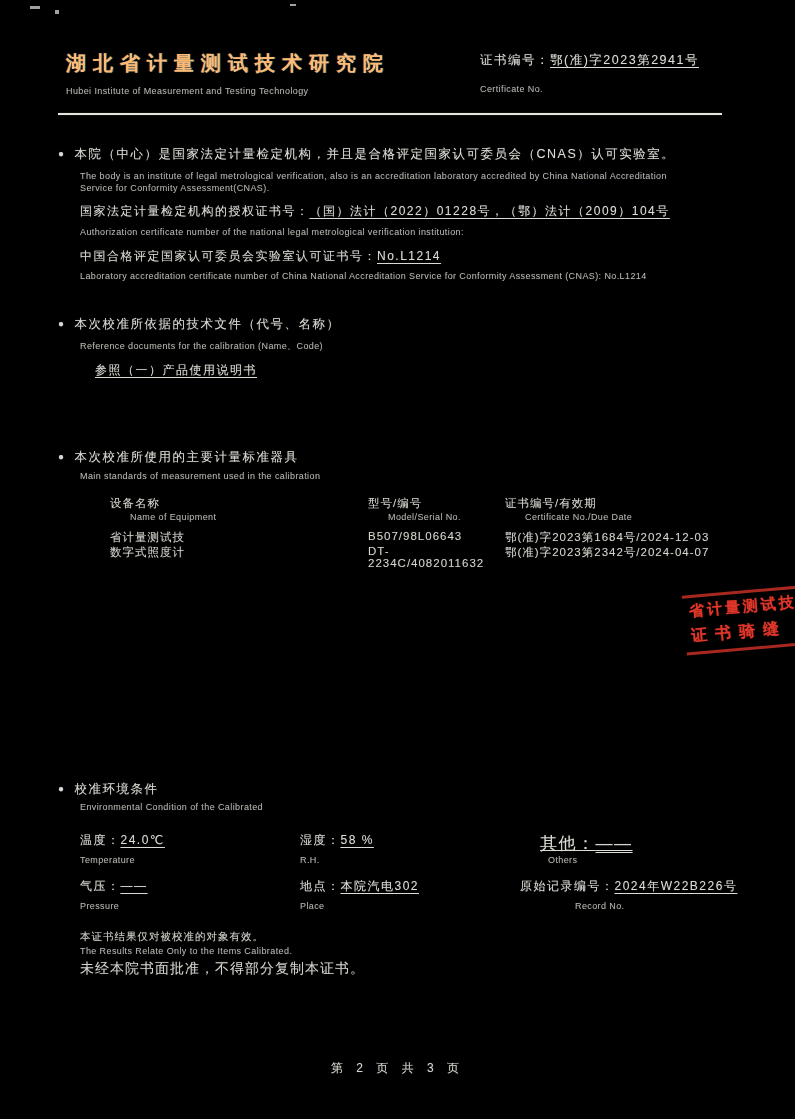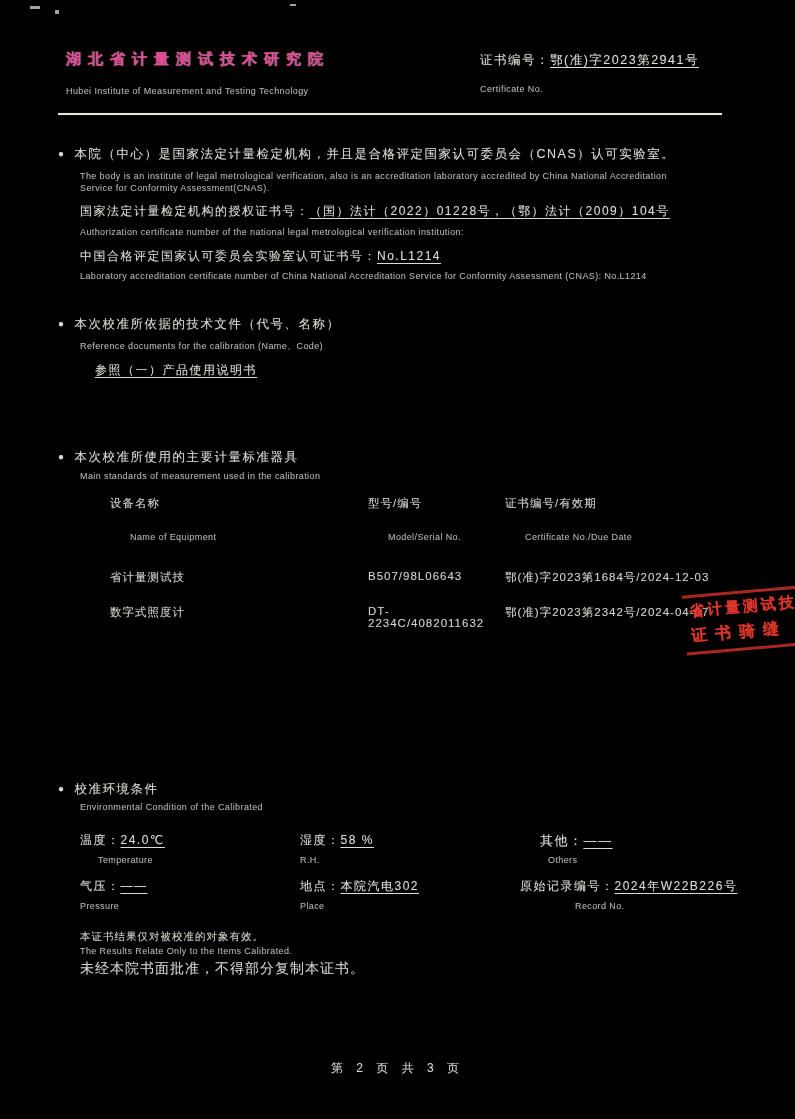--- a/index.html
+++ b/index.html
@@ -6,30 +6,30 @@
   .page{
     position:relative;
     width:795px;height:1119px;
     margin:0 auto;
     background:#000;
     overflow:hidden;
     font-family:"Liberation Sans","DejaVu Sans",sans-serif;
   }
   .abs{position:absolute;}
   
-  .cn-lg{font-size:15px;font-weight:bold;letter-spacing:7px;color:#ec4899;
+  .cn-lg{font-size:20px;font-weight:bold;letter-spacing:7px;color:#fdba74;
          text-shadow:1px 0 0 rgba(70,190,170,.35),-1px 0 0 rgba(200,80,80,.30),0 0 1px rgba(255,255,255,.4);}
   .cn{font-size:12.5px;color:#dcdbd4;letter-spacing:1.5px;text-shadow:0 0 1px rgba(255,255,255,.3);}
   .cn-sm{font-size:11.5px;color:#d3d2cb;letter-spacing:1px;text-shadow:0 0 1px rgba(255,255,255,.28);}
   .en{font-size:9px;color:#b5b4ae;letter-spacing:.4px;text-shadow:0 0 1px rgba(255,255,255,.22);}
   .u{text-decoration:underline;text-underline-offset:3px;}
   .bullet{display:inline-block;font-size:10px;transform:translateY(-1px);margin-right:9px;color:#d8d7d0;}
   .rule{position:absolute;height:2px;background:#e4e4df;box-shadow:0 0 1px rgba(255,255,255,.5);}
   
-  .std-table{display:grid;grid-template-columns:258px 137px 225px;row-gap:20px;}
+  .std-table{display:grid;grid-template-columns:258px 137px 225px;row-gap:0;}
   .std-table .hd-en{margin-top:1px;margin-bottom:8px;padding-left:20px;}
   
   .stamp{
     position:absolute;left:684px;top:588px;width:170px;
     transform:rotate(-5deg);
     color:#e0362a;text-align:left;
     text-shadow:0 0 1px rgba(224,54,42,.8);
     padding:4px 0 5px 6px;
     border-top:3px solid rgba(224,54,42,.75);
     border-bottom:3px solid rgba(224,54,42,.75);
@@ -113,25 +113,25 @@
     <span class="bullet">●</span><span>校准环境条件</span>
   </div>
   <div class="abs en nowrap" style="left:80px;top:802px;">Environmental Condition of the Calibrated</div>
 
   <div class="abs cn nowrap" style="left:80px;top:832px;font-size:12px;">
     <span>温度：</span><span class="u">24.0℃</span>
   </div>
   <div class="abs cn nowrap" style="left:300px;top:832px;font-size:12px;">
     <span>湿度：</span><span class="u">58 %</span>
   </div>
-  <div class="abs cn nowrap" style="left:540px;top:832px;font-size:13px;">
+  <div class="abs cn nowrap" style="left:540px;top:832px;font-size:17px;text-decoration:underline;">
     <span>其他：</span><span class="u">——</span>
   </div>
 
-  <div class="abs en nowrap" style="left:80px;top:855px;margin-left:18px;">Temperature</div>
+  <div class="abs en nowrap" style="left:80px;top:855px;">Temperature</div>
   <div class="abs en nowrap" style="left:300px;top:855px;">R.H.</div>
   <div class="abs en nowrap" style="left:548px;top:855px;">Others</div>
 
   <div class="abs cn nowrap" style="left:80px;top:878px;font-size:12px;">
     <span>气压：</span><span class="u">——</span>
   </div>
   <div class="abs cn nowrap" style="left:300px;top:878px;font-size:12px;">
     <span>地点：</span><span class="u">本院汽电302</span>
   </div>
   <div class="abs cn nowrap" style="left:520px;top:878px;font-size:12px;">

